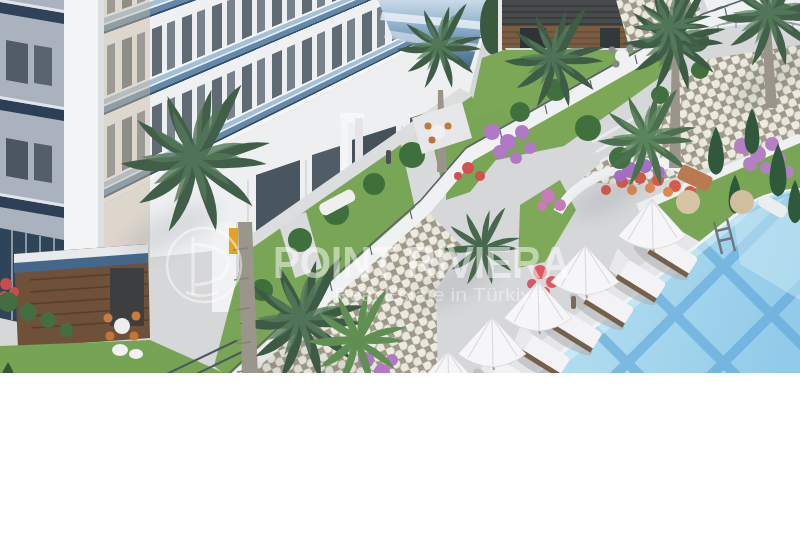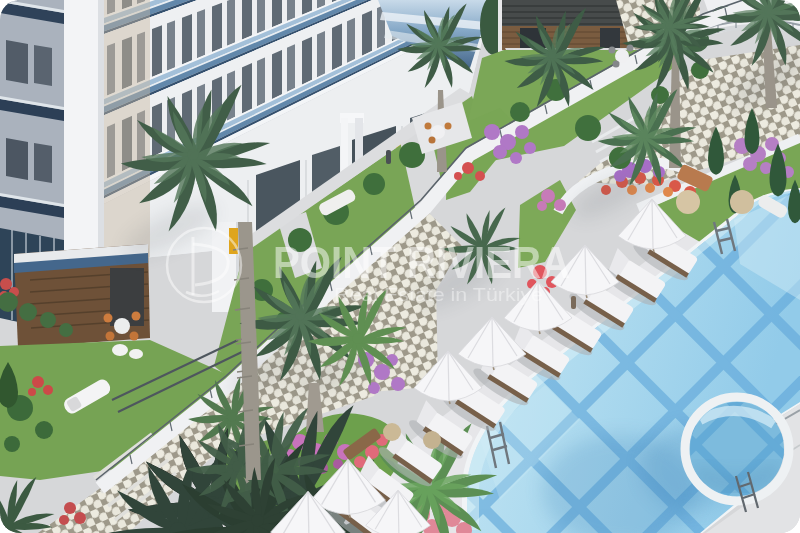--- a/index.html
+++ b/index.html
@@ -1,16 +1,16 @@
 <!DOCTYPE html>
 <html><head>
 <meta charset="utf-8">
 <style>
   html,body{margin:0;padding:0;background:#fff;}
-  #scene{width:800px;height:533px;overflow:hidden;position:relative;font-family:"Liberation Sans",sans-serif;border-radius:20px;}
+  #scene{width:800px;height:373px;overflow:hidden;position:relative;font-family:"Liberation Sans",sans-serif;}
 </style>
 </head>
 <body>
 <div id="scene">
 <svg width="800" height="533" viewBox="0 0 800 533" xmlns="http://www.w3.org/2000/svg">
 <defs>
   <filter id="soft" x="-50%" y="-50%" width="200%" height="200%">
           <feGaussianBlur stdDeviation="9"></feGaussianBlur>
         </filter>
   <linearGradient id="glassGrad" x1="0" y1="0" x2="0" y2="1">

